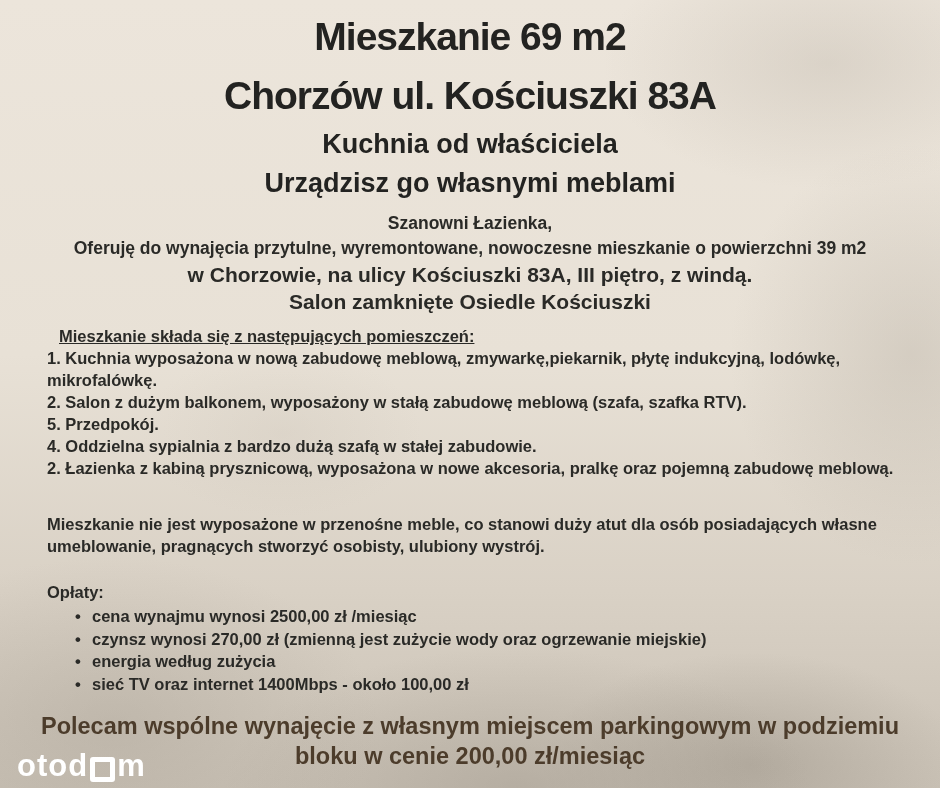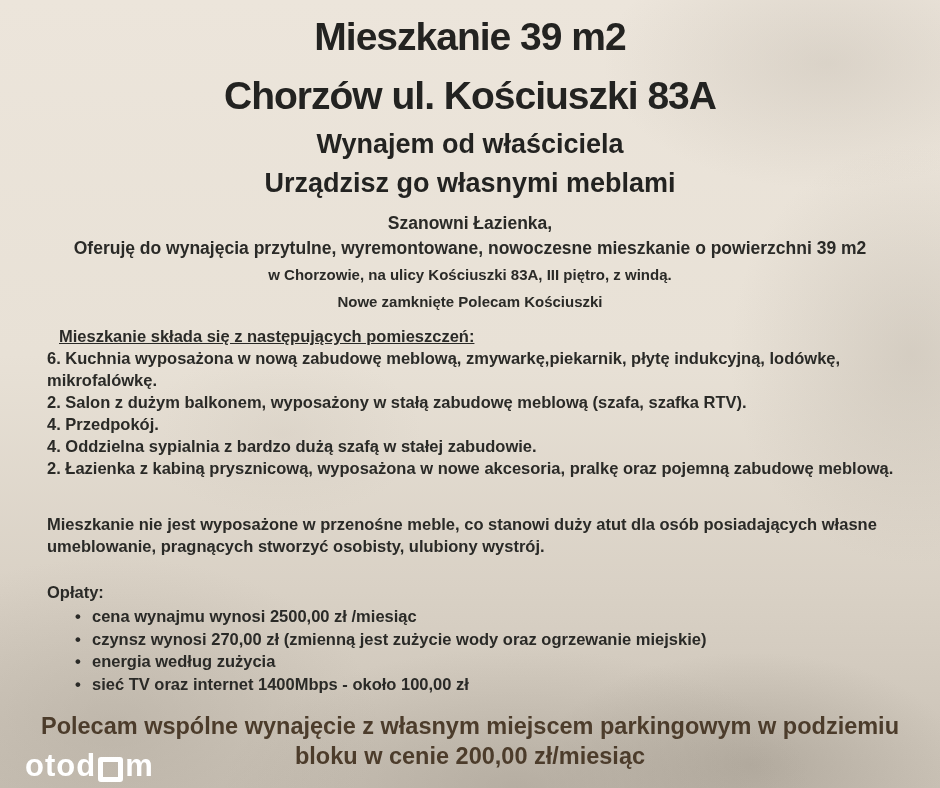--- a/index.html
+++ b/index.html
@@ -17,65 +17,65 @@
       radial-gradient(ellipse 380px 240px at 12% 92%, rgba(168,160,148,0.40), transparent 70%),
       radial-gradient(ellipse 420px 200px at 55% 100%, rgba(158,150,138,0.45), transparent 70%),
       radial-gradient(ellipse 300px 160px at 80% 97%, rgba(150,142,130,0.45), transparent 70%),
       radial-gradient(ellipse 200px 120px at 30% 55%, rgba(200,192,180,0.25), transparent 70%),
       linear-gradient(180deg, #ece5db 0%, #e8e1d6 45%, #d9d1c5 75%, #c9c1b5 100%);
   }
   .center{text-align:center;}
   .title{font-size:39px;line-height:59px;letter-spacing:-1px;margin:0;color:#232321;}
   .subtitle{font-size:27px;line-height:39px;margin:0;color:#232321;}
   .intro-sm{font-size:17.5px;line-height:25px;margin:0;}
-  .intro-lg{font-size:15px;line-height:27px;margin:0;}
+  .intro-lg{font-size:21px;line-height:27px;margin:0;}
   .left-block{padding:0 34px 0 47px;font-size:16.5px;line-height:22px;}
   .rooms-heading{text-decoration:underline;margin:10px 0 0 12px;}
   .room-item{margin:0;}
   .desc{margin:34px 0 0 0;}
   .desc2{margin:0;}
   .fees-heading{margin:24px 0 0 0;}
   ul.fees{list-style:none;margin:2px 0 0 0;padding:0 0 0 28px;}
   ul.fees li{position:relative;padding-left:17px;line-height:22.5px;}
   ul.fees li::before{content:"\2022";position:absolute;left:0;top:0;}
   .promo{margin:16px 0 4px 0;font-size:23.5px;line-height:30px;color:#4c3c2b;}
   .logo{
-    position:absolute;left:25px;bottom:4px;
+    position:absolute;left:17px;bottom:4px;
     color:#ffffff;font-size:31px;font-weight:bold;
     letter-spacing:1px;display:flex;align-items:center;
     font-family:"Liberation Sans", sans-serif;
   }
   .logo-square{
     display:inline-block;width:15px;height:15px;
     border:5px solid #ffffff;border-radius:3px;
     margin:6px 2px 0 2px;box-sizing:content-box;
   }
   .pad-top{padding-top:7px;}
 </style>
 </head>
 <body>
 
 <div class="poster">
   <div class="center pad-top">
-    <h1 class="title">Mieszkanie 39 m2</h1>
+    <h1 class="title">Mieszkanie 69 m2</h1>
     <h1 class="title">Chorzów ul. Kościuszki 83A</h1>
-    <h2 class="subtitle">Wynajem od właściciela</h2>
+    <h2 class="subtitle">Kuchnia od właściciela</h2>
     <h2 class="subtitle">Urządzisz go własnymi meblami</h2>
 
     <p class="intro-sm" style="margin-top:8px;">Szanowni Łazienka,</p>
     <p class="intro-sm">Oferuję do wynajęcia przytulne, wyremontowane, nowoczesne mieszkanie o powierzchni 39 m2</p>
     <p class="intro-lg">w Chorzowie, na ulicy Kościuszki 83A, III piętro, z windą.</p>
-    <p class="intro-lg">Nowe zamknięte Polecam Kościuszki</p>
+    <p class="intro-lg">Salon zamknięte Osiedle Kościuszki</p>
   </div>
 
   <div class="left-block">
     <p class="rooms-heading">Mieszkanie składa się z następujących pomieszczeń:</p>
-    <p class="room-item">6. Kuchnia wyposażona w nową zabudowę meblową, zmywarkę,piekarnik, płytę indukcyjną, lodówkę, mikrofalówkę.</p>
+    <p class="room-item">1. Kuchnia wyposażona w nową zabudowę meblową, zmywarkę,piekarnik, płytę indukcyjną, lodówkę, mikrofalówkę.</p>
     <p class="room-item">2. Salon z dużym balkonem, wyposażony w stałą zabudowę meblową (szafa, szafka RTV).</p>
-    <p class="room-item">4. Przedpokój.</p>
+    <p class="room-item">5. Przedpokój.</p>
     <p class="room-item">4. Oddzielna sypialnia z bardzo dużą szafą w stałej zabudowie.</p>
     <p class="room-item">2. Łazienka z kabiną prysznicową, wyposażona w nowe akcesoria, pralkę oraz pojemną zabudowę meblową.</p>
 
     <p class="desc">Mieszkanie nie jest wyposażone w przenośne meble, co stanowi duży atut dla osób posiadających własne umeblowanie, pragnących stworzyć osobisty, ulubiony wystrój.</p>
 
     <p class="fees-heading">Opłaty:</p>
     <ul class="fees">
       <li>cena wynajmu wynosi 2500,00 zł /miesiąc</li>
       <li>czynsz wynosi 270,00 zł (zmienną jest zużycie wody oraz ogrzewanie miejskie)</li>
       <li>energia według zużycia</li>

